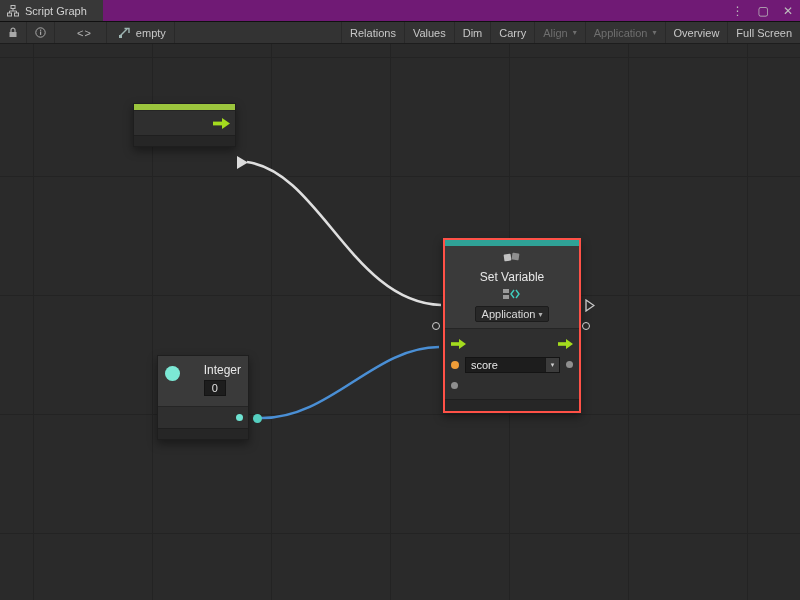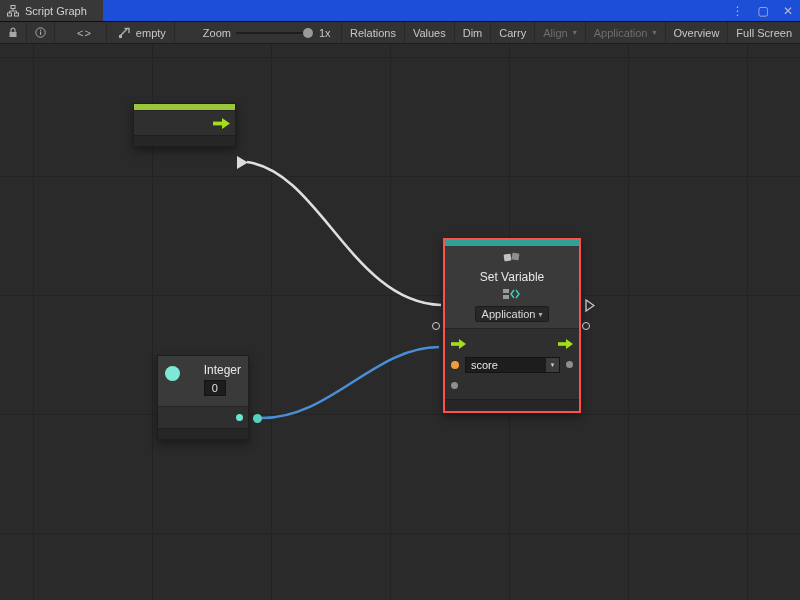--- a/index.html
+++ b/index.html
@@ -4,21 +4,21 @@
 <style>
   * { margin:0; padding:0; box-sizing:border-box; }
   html,body { width:800px; height:600px; background:#111; }
   .window {
     position:relative; width:800px; height:600px; overflow:hidden;
     font-family:"Liberation Sans", sans-serif; background:#2a2a2a;
     -webkit-font-smoothing:antialiased;
   }
   
   .titlebar {
-    height:22px; background:#1d4ed8; display:flex; align-items:stretch;
+    height:22px; background:#701a75; display:flex; align-items:stretch;
     border-bottom:1px solid #101010; color:#c2c2c2; font-size:11px;
   }
   .tab {
     display:flex; align-items:center; gap:6px; padding:0 16px 0 7px;
     background:#383838; color:#d2d2d2;
   }
   .win-controls { margin-left:auto; display:flex; align-items:center; color:#bdbdbd; }
   .win-controls span { padding:0 7px; font-size:12px; line-height:22px; cursor:default; }
   
   .toolbar {
@@ -150,27 +150,20 @@
       <span style="color:#b5b5b5; letter-spacing:1px;">&lt;&gt;</span>
     </div>
     <div class="tool" style="border-left:1px solid #292929; padding-left:12px;">
       <svg width="12" height="11" viewBox="0 0 12 11">
         <path d="M1 9 L8 2" stroke="#9fb6b3" stroke-width="1.4" fill="none"></path>
         <path d="M5.5 1.5 H10 V6" stroke="#9fb6b3" stroke-width="1.4" fill="none"></path>
         <rect x="0" y="8" width="3" height="3" fill="#9fb6b3"></rect>
       </svg>
       <span>empty</span>
     </div>
-    <div class="tool noborder" style="padding-left:28px;">
-      <span>Zoom</span>
-      <div class="zoom-track">
-        <div class="zoom-handle"></div>
-      </div>
-      <span>1x</span>
-    </div>
     <div class="spacer"></div>
     <div class="tool" style="border-left:1px solid #292929;">
       <span>Relations</span>
     </div>
     <div class="tool">
       <span>Values</span>
     </div>
     <div class="tool">
       <span>Dim</span>
     </div>

